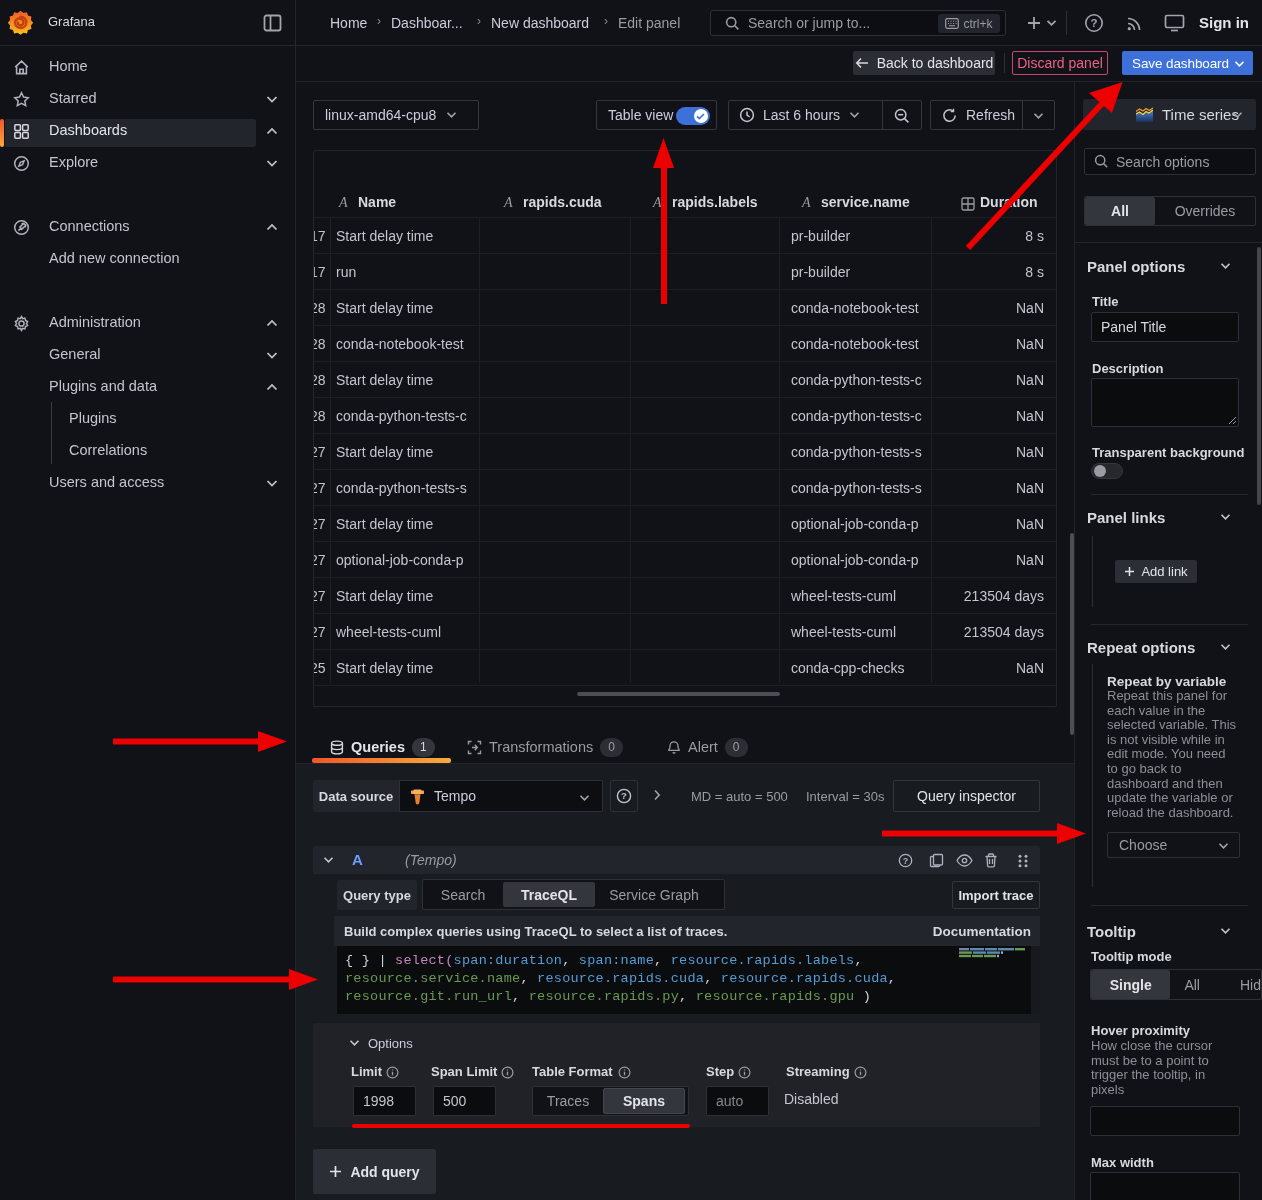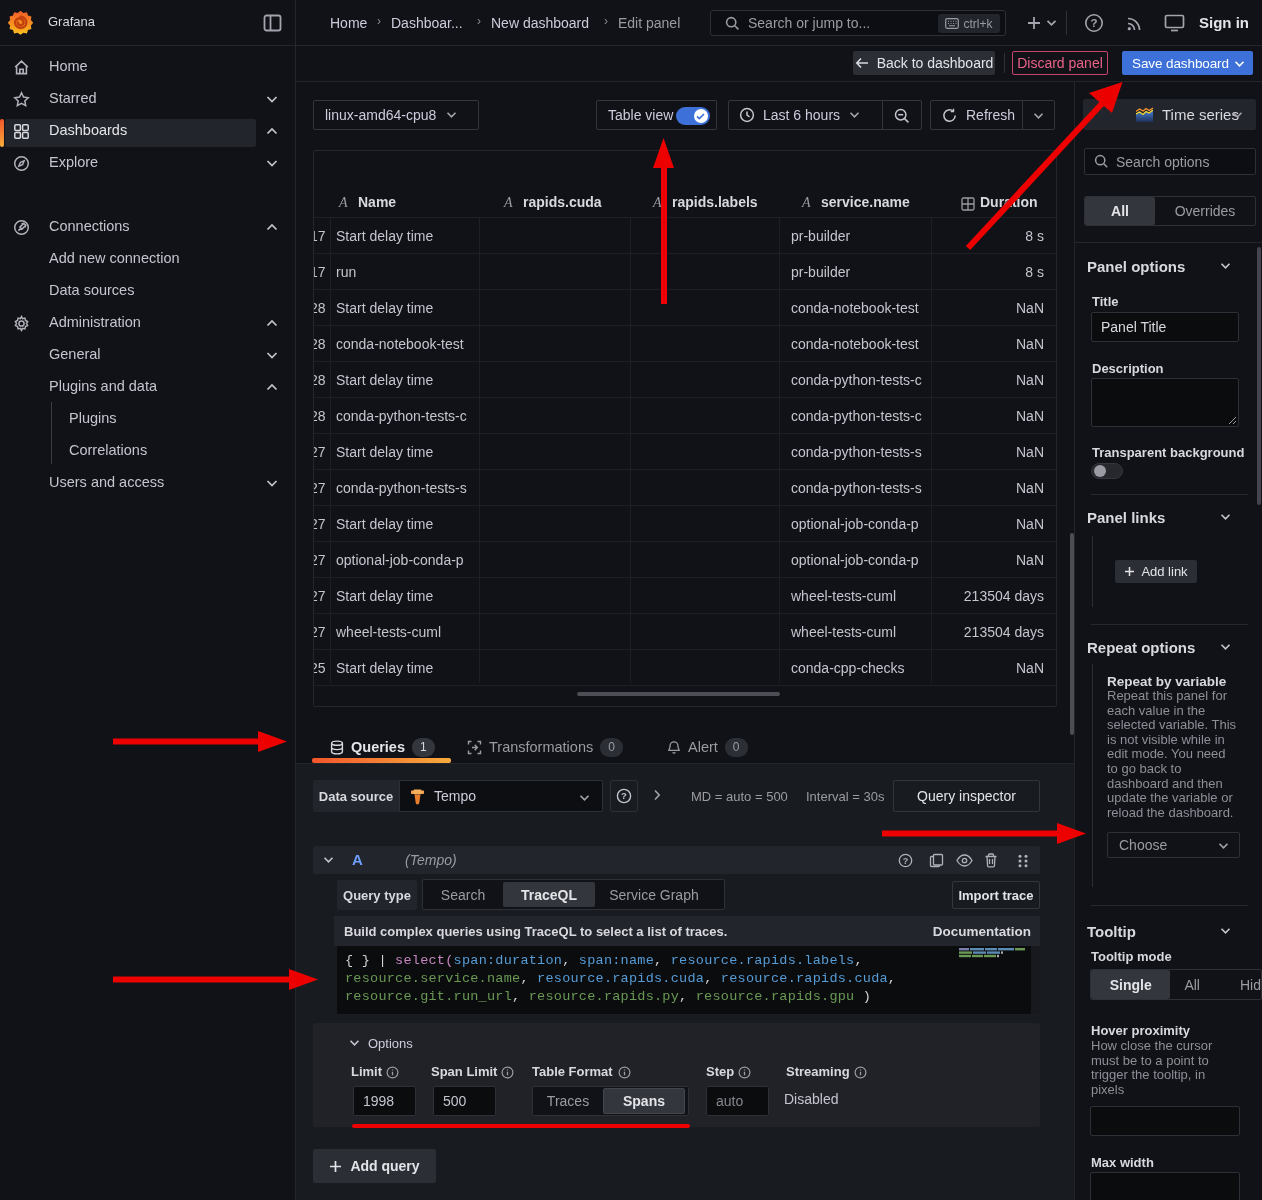--- a/index.html
+++ b/index.html
@@ -148,23 +148,20 @@
             <path d="M10.8 4.2 L12.8 6.2 L8.9 10.1 L6.9 8.1 Z M7.9 9.1 L5.4 11.6 M9.9 5.2 L8.7 4.0 M12.9 8.2 L11.7 7.0"></path>
           </g>
         </svg>
     <div class="lbl">Connections</div>
     <svg class="ch chv" viewBox="0 0 12 9">
           <path fill="none" stroke="#c4c5cf" stroke-width="1.7" d="M1.5 6.5 L6 2 L10.5 6.5"></path>
         </svg>
   </div>
   <div class="mi" style="top:197px;">
         <div class="lbl">Add new connection</div>
-      </div>
-  <div class="mi" style="top:229px;">
-        <div class="lbl">Data sources</div>
       </div>
 
   <div class="mi" style="top:261px;">
     <svg class="ic" width="17" height="17" viewBox="0 0 17 17">
       <g fill="none" stroke="#b0b1ba" stroke-width="1.5">
       <circle cx="8.5" cy="8.5" r="2.6"></circle>
       <path d="M8.5 1.6 l1.1 2.1 2.3-.6 .6 2.3 2.1 1.1 -1.1 2 1.1 2 -2.1 1.1 -.6 2.3 -2.3-.6 -1.1 2.1 -1.1-2.1 -2.3.6 -.6-2.3 -2.1-1.1 1.1-2 -1.1-2 2.1-1.1 .6-2.3 2.3.6 Z"></path>
           </g>
     </svg>
     <div class="lbl">Administration</div>
@@ -565,21 +562,21 @@
       <div class="oin" style="left:40px;width:63px;">1998</div>
       <div class="oin" style="left:120px;width:63px;">500</div>
       <div class="abs flexc" style="left:219px;top:63px;width:157px;height:30px;border:1px solid #2e3038;border-radius:2px;background:#111217;">
         <span style="width:70px;text-align:center;font-size:14px;color:#9b9ca3;">Traces</span>
         <span class="flexc" style="width:82px;height:26px;background:#34363d;border:1px solid #44464d;border-radius:2px;justify-content:center;font-size:14px;font-weight:700;color:#e3e4e8;">Spans</span>
       </div>
       <div class="oin" style="left:393px;width:63px;color:#85868e;">auto</div>
       <div class="abs" style="left:471px;top:68px;font-size:14px;color:#c4c5cf;">Disabled</div>
     </div>
 
-    <div class="abs flexc" style="left:17px;top:385px;width:123px;height:34px;background:#2b2e35;border-radius:2px;justify-content:center;gap:8px;">
+    <div class="abs flexc" style="left:17px;top:385px;width:123px;height:45px;background:#2b2e35;border-radius:2px;justify-content:center;gap:8px;">
       <svg width="13" height="13" viewBox="0 0 13 13">
             <path stroke="#e3e4e8" stroke-width="1.7" d="M6.5 1v11 M1 6.5h11"></path>
           </svg>
       <span style="font-size:14px;font-weight:700;color:#e3e4e8;">Add query</span>
     </div>
   </div>
 
   <div class="abs" style="left:774px;top:445px;width:4px;height:202px;border-radius:2px;background:#4c4d55;"></div>
 </div>
 

